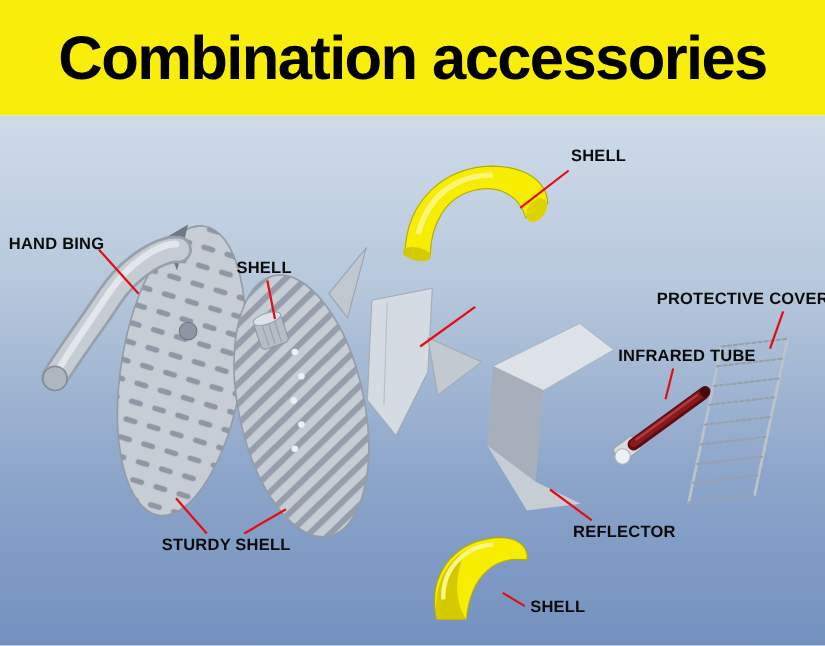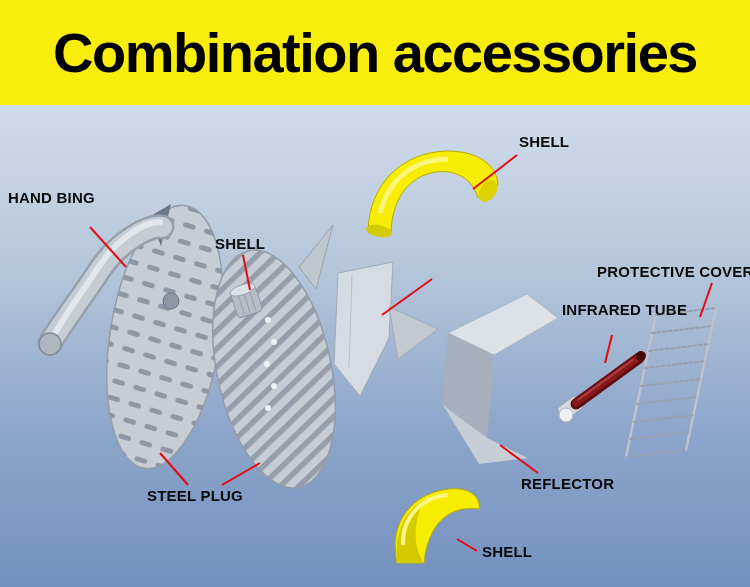--- a/index.html
+++ b/index.html
@@ -128,22 +128,22 @@
         <line x1="712" y1="178" x2="700" y2="212"></line>
         <line x1="612" y1="230" x2="605" y2="258"></line>
         <line x1="538" y1="368" x2="500" y2="340"></line>
         <line x1="188" y1="380" x2="160" y2="348"></line>
         <line x1="222" y1="380" x2="260" y2="358"></line>
         <line x1="477" y1="446" x2="457" y2="434"></line>
       </g>
     </svg>
 
     <span class="lbl" style="left:519px;top:28px">SHELL</span>
-    <span class="lbl" style="left:8px;top:84px">HAND BING</span>
+    <span class="lbl" style="left:8px;top:108px">HAND BING</span>
     <span class="lbl" style="left:215px;top:130px">SHELL</span>
     <span class="lbl" style="left:597px;top:158px">PROTECTIVE COVER</span>
-    <span class="lbl" style="left:562px;top:196px">INFRARED TUBE</span>
+    <span class="lbl" style="left:562px;top:210px">INFRARED TUBE</span>
     <span class="lbl" style="left:521px;top:370px">REFLECTOR</span>
-    <span class="lbl" style="left:147px;top:382px">STEEL PLUG</span>
+    <span class="lbl" style="left:147px;top:382px">STURDY SHELL</span>
     <span class="lbl" style="left:482px;top:438px">SHELL</span>
 
   </div>
 </div>
 
 </body></html>

